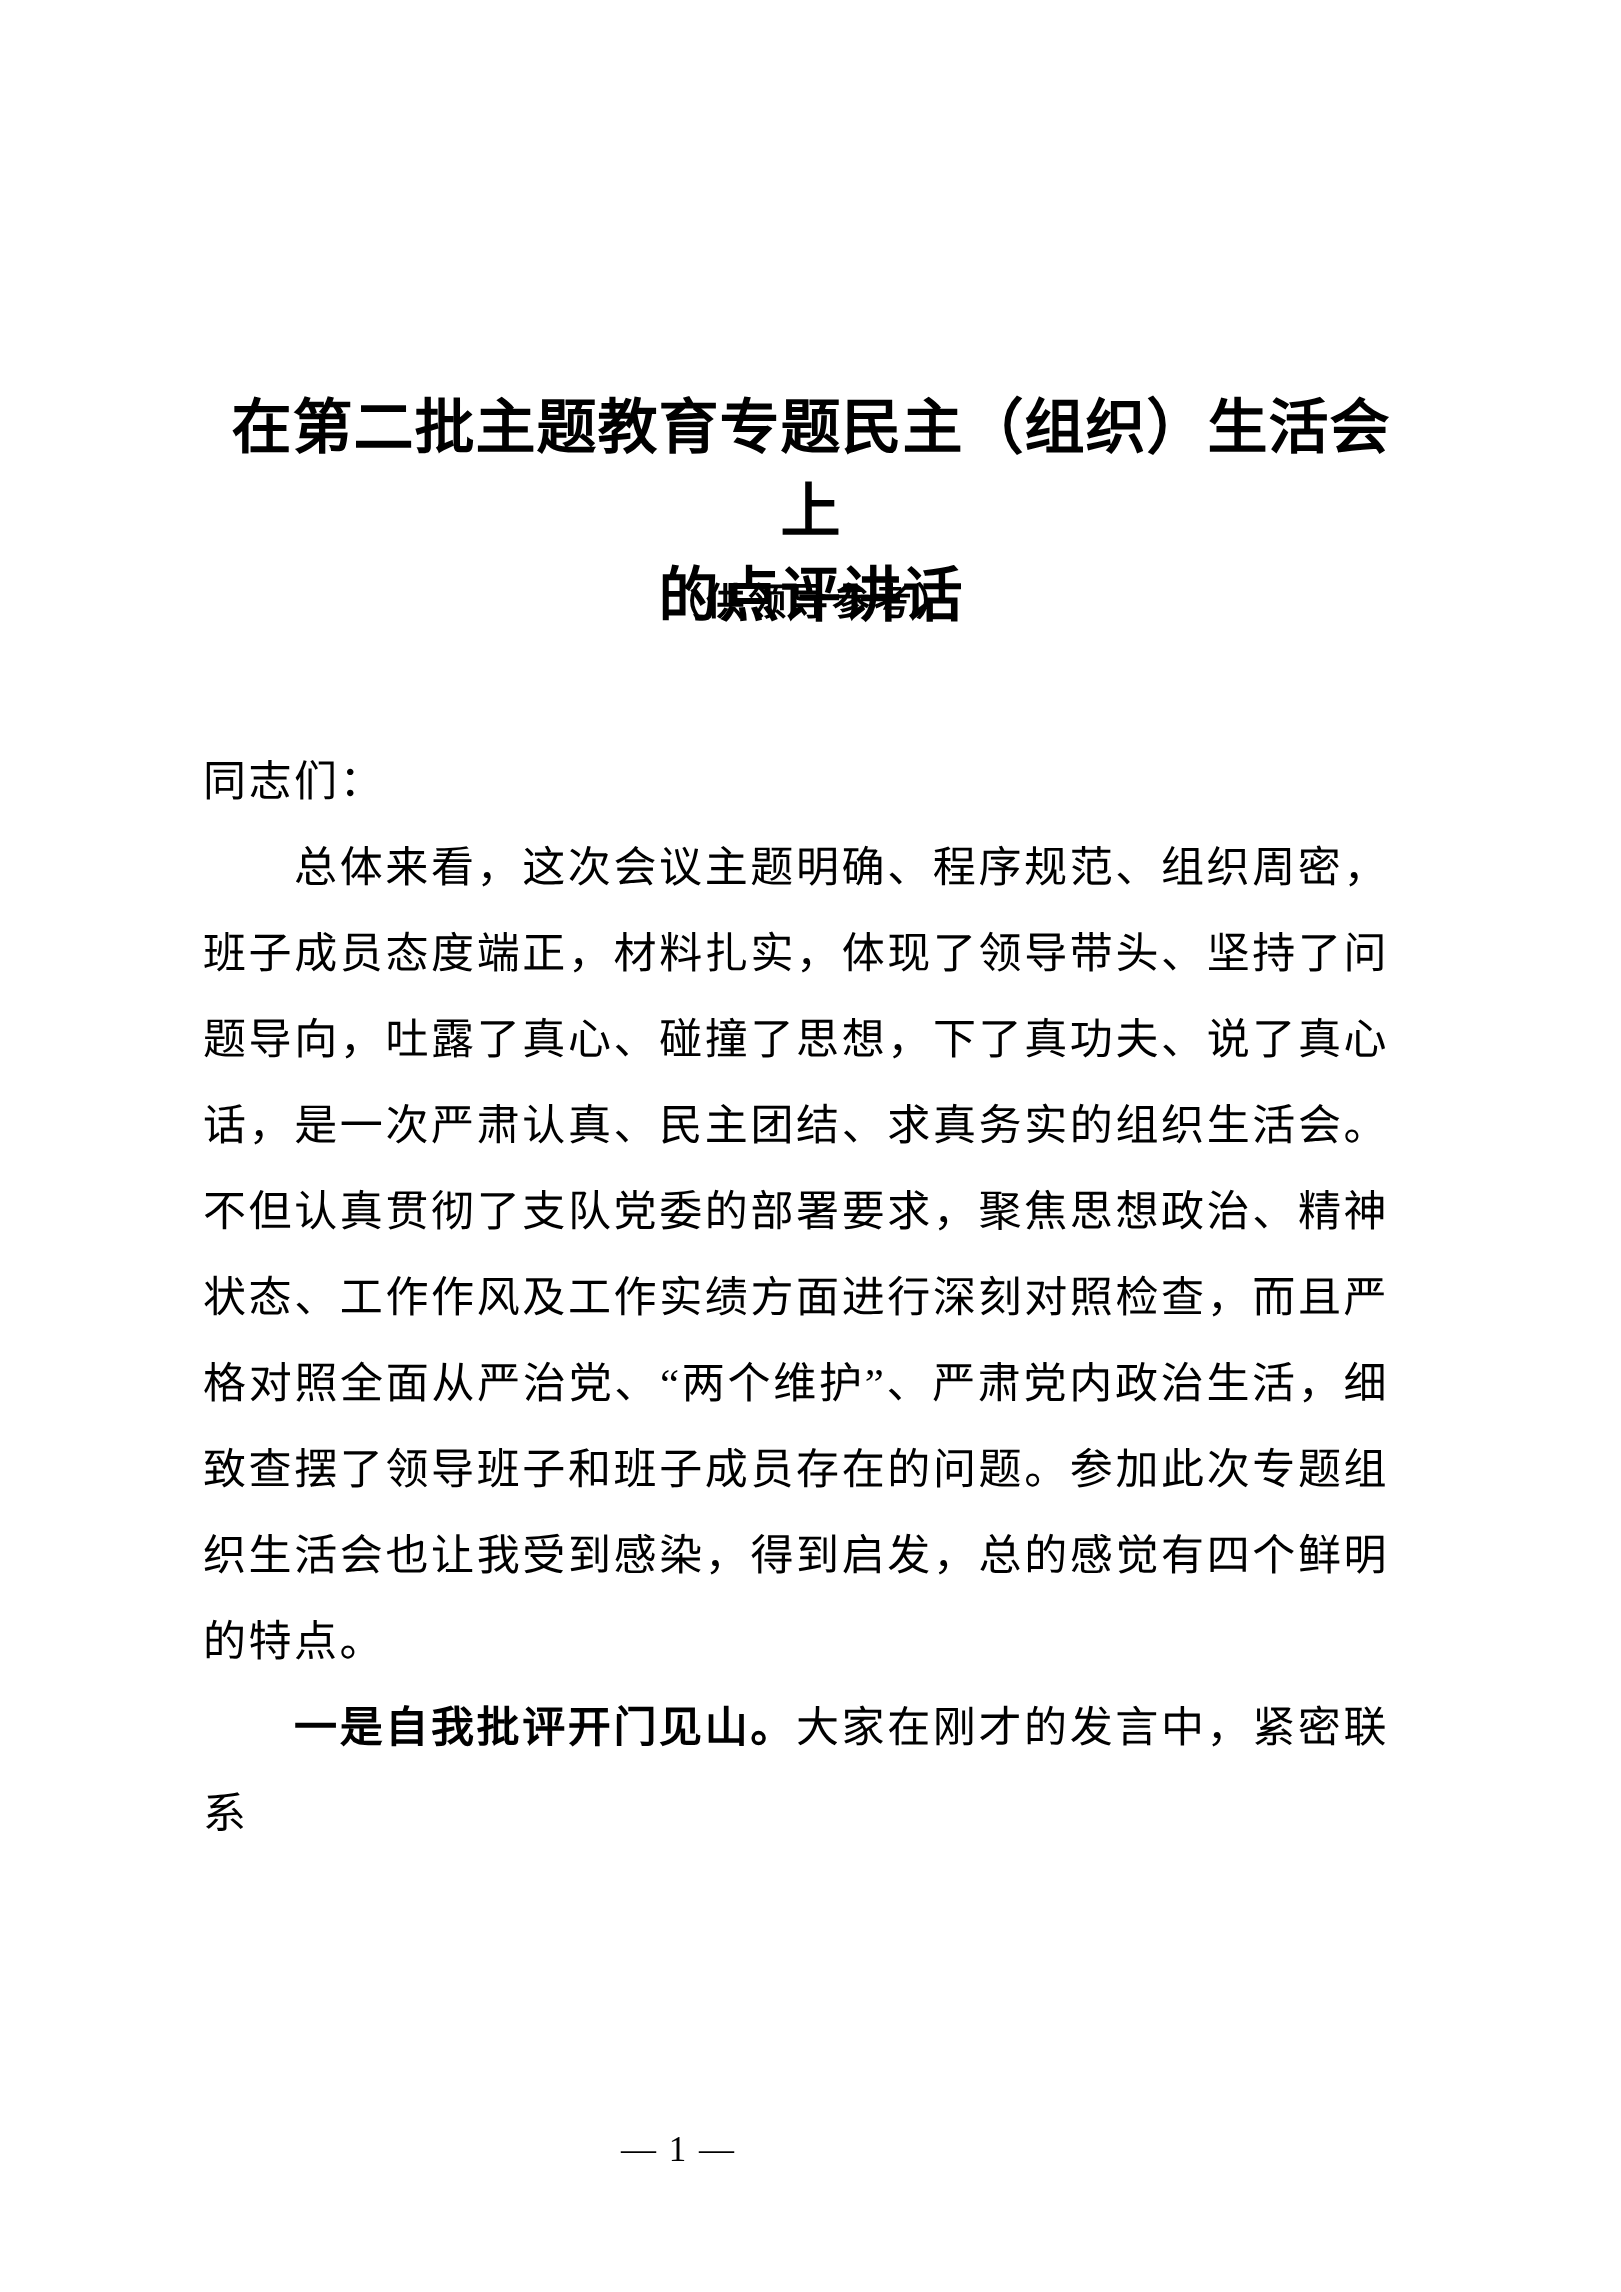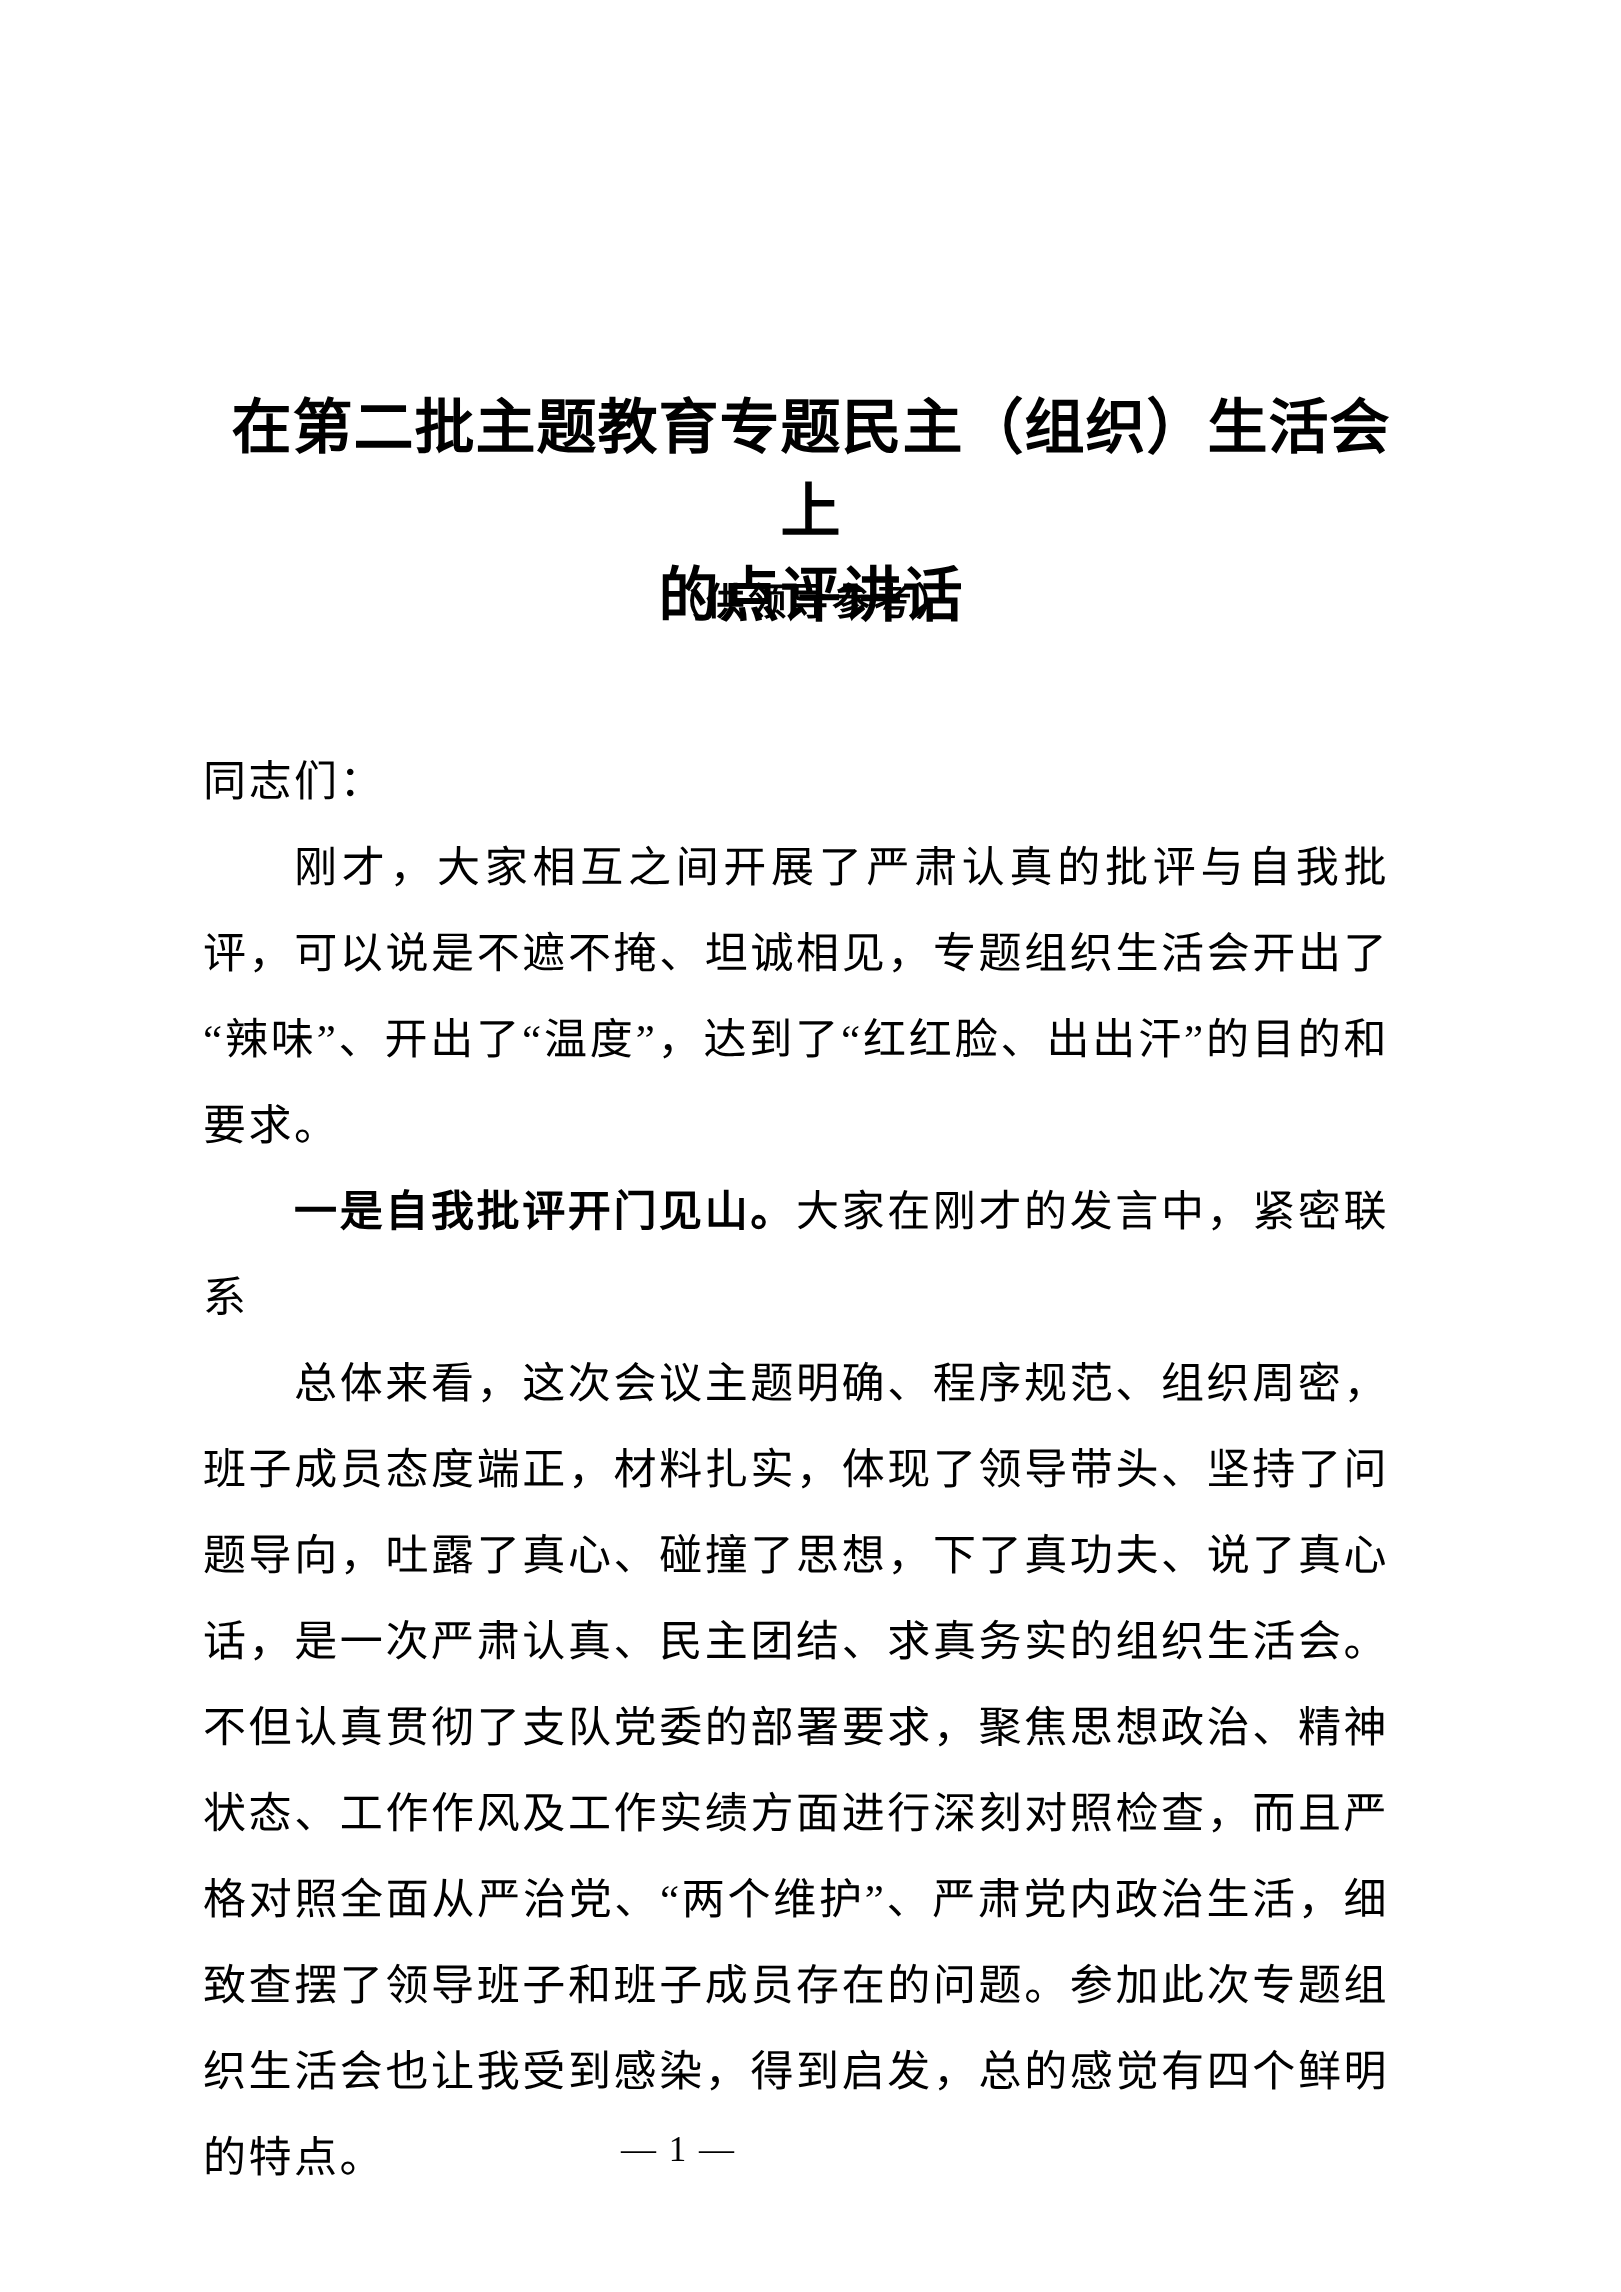--- a/index.html
+++ b/index.html
@@ -75,21 +75,20 @@
 
   <div class="doc-title">
     <div>在第二批主题教育专题民主（组织）生活会上</div>
     <div>的点评讲话</div>
   </div>
 
   <div class="doc-subtitle">（供领导参考）</div>
 
   <div class="doc-body">
     <p>同志们：</p>
-    <p class="para-indent">刚才，大家相互之间开展了严肃认真的批评与自我批评，可以说是不遮不掩、坦诚相见，专题组织生活会开出了“辣味”、开出了“温度”，达到了“红红脸、出出汗”的目的和要求。</p>
+    <p class="para-indent">总体来看，这次会议主题明确、程序规范、组织周密，班子成员态度端正，材料扎实，体现了领导带头、坚持了问题导向，吐露了真心、碰撞了思想，下了真功夫、说了真心话，是一次严肃认真、民主团结、求真务实的组织生活会。不但认真贯彻了支队党委的部署要求，聚焦思想政治、精神状态、工作作风及工作实绩方面进行深刻对照检查，而且严格对照全面从严治党、“两个维护”、严肃党内政治生活，细致查摆了领导班子和班子成员存在的问题。参加此次专题组织生活会也让我受到感染，得到启发，总的感觉有四个鲜明的特点。</p>
     <p class="para-indent"><span class="lead-bold">一是自我批评开门见山。</span><span>大家在刚才的发言中，紧密联系</span></p>
-    <p class="para-indent">总体来看，这次会议主题明确、程序规范、组织周密，班子成员态度端正，材料扎实，体现了领导带头、坚持了问题导向，吐露了真心、碰撞了思想，下了真功夫、说了真心话，是一次严肃认真、民主团结、求真务实的组织生活会。不但认真贯彻了支队党委的部署要求，聚焦思想政治、精神状态、工作作风及工作实绩方面进行深刻对照检查，而且严格对照全面从严治党、“两个维护”、严肃党内政治生活，细致查摆了领导班子和班子成员存在的问题。参加此次专题组织生活会也让我受到感染，得到启发，总的感觉有四个鲜明的特点。</p>
   </div>
 
   <div class="page-footer">— 1 —</div>
 
 </div>
 
 
 </body></html>

